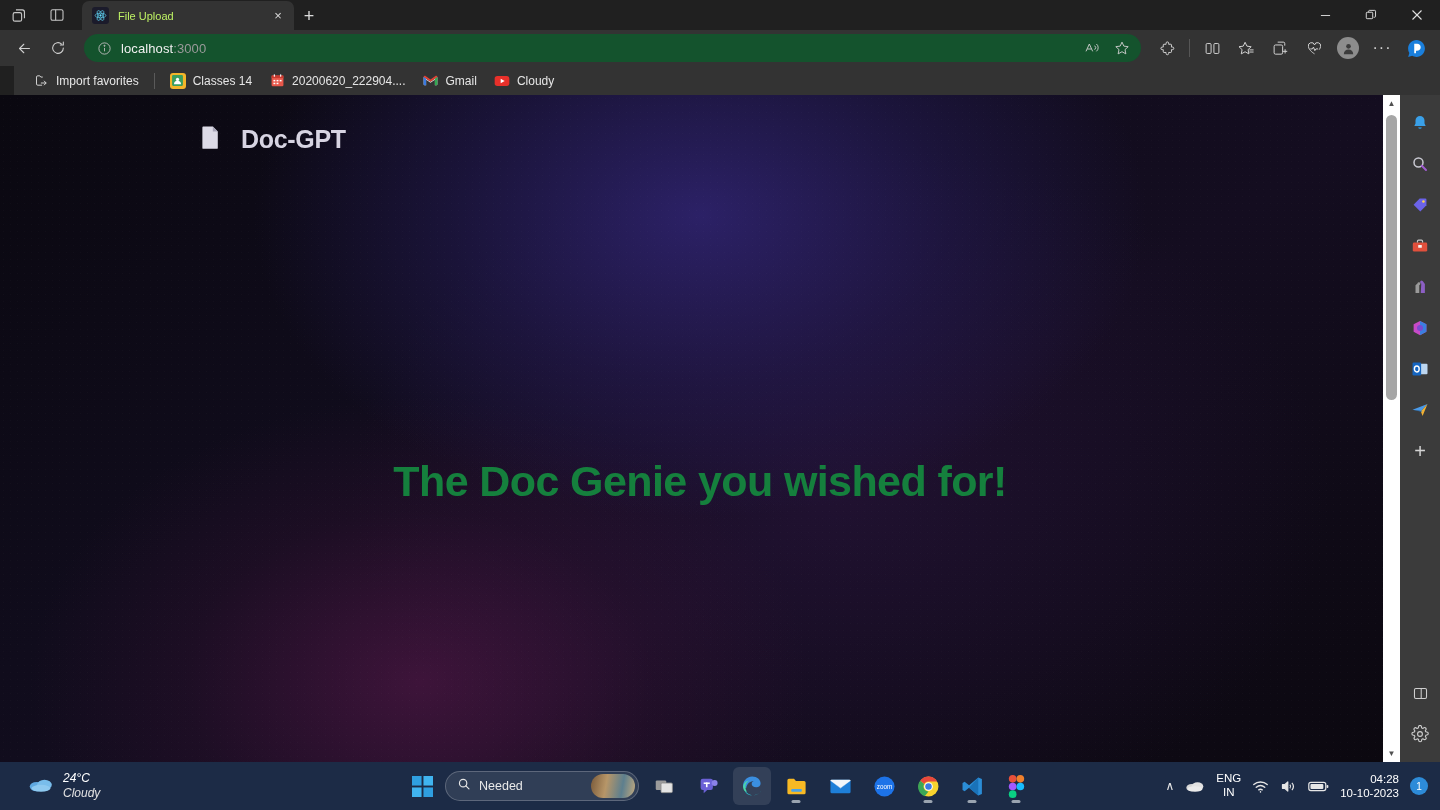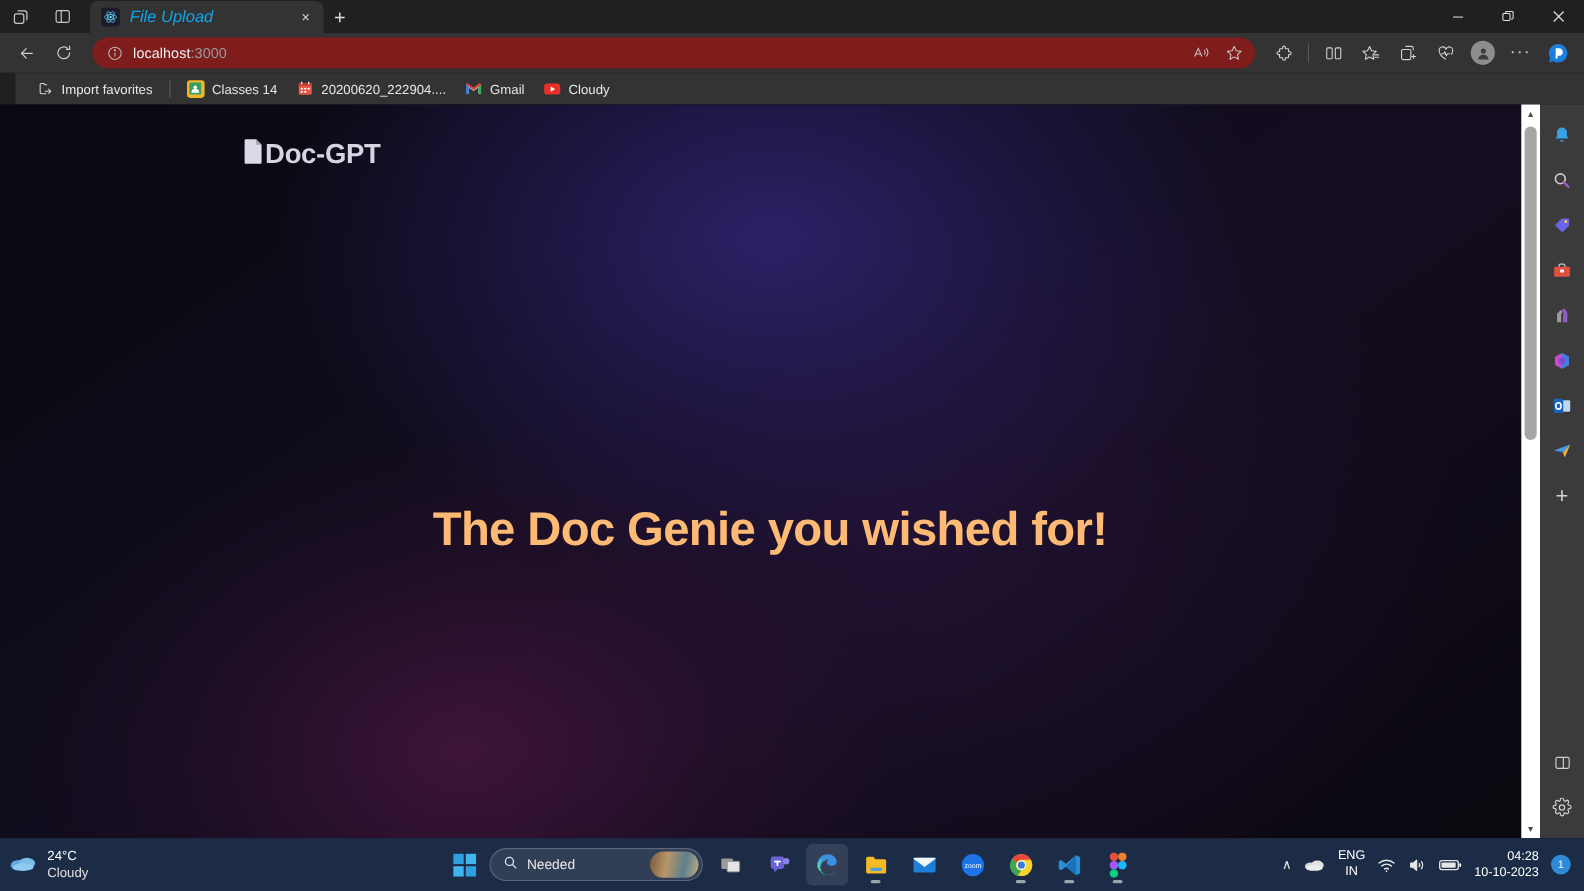--- a/index.html
+++ b/index.html
@@ -31,42 +31,42 @@
     padding: 0 6px 0 10px;
     gap: 9px;
   }
   .tab-favicon {
     width: 17px; height: 17px; border-radius: 3px;
     background: #1b1b2b;
     display: flex; align-items: center; justify-content: center;
     flex: none;
   }
   .tab-title {
-    flex: 1; color: #0ea5e9; font-size: 15px;
-    white-space: nowrap; overflow: hidden; text-overflow: ellipsis; font-style: italic;
+    flex: 1; color: #bef264; font-size: 11px;
+    white-space: nowrap; overflow: hidden; text-overflow: ellipsis;
   }
   .tab-close { width: 20px; height: 20px; display: flex; align-items: center; justify-content: center; color: #d8d8d8; font-size: 13px; border-radius: 4px; flex: none;}
   .newtab { width: 30px; height: 28px; display: flex; align-items: center; justify-content: center; color: #dcdcdc; font-size: 18px; font-weight: 300; }
   .wincontrols { margin-left: auto; display: flex; height: 30px; }
   .wc { width: 46px; height: 30px; display: flex; align-items: center; justify-content: center; color: #e0e0e0; }
 
   
   .navbar {
     position: absolute; top: 30px; left: 0; width: 1440px; height: 36px;
     background: #333333;
     display: flex; align-items: center; gap: 2px; padding: 0 8px;
   }
   .nav-btn {
     width: 32px; height: 30px; border-radius: 5px;
     display: flex; align-items: center; justify-content: center;
     color: #cfcfcf;
   }
   .omnibox {
     flex: 1; height: 28px; margin: 12px 8px;
-    background: #7f1d1d; border-radius: 14px;
+    background: #14532d; border-radius: 14px;
     display: flex; align-items: center; padding: 0 4px 0 10px;
   }
   .omni-info { width: 20px; height: 20px; display:flex; align-items:center; justify-content:center; color:#b9b9b9; flex:none;}
   .omni-url { flex: 1; font-size: 13px; color: #f0f0f0; padding-left: 7px; letter-spacing: .1px;}
   .omni-url .dim { color: #9a9a9a; }
   .omni-act { width: 30px; height: 26px; display:flex; align-items:center; justify-content:center; color:#cfcfcf; flex:none;}
   .tool-btn { width: 32px; height: 30px; border-radius:5px; display:flex; align-items:center; justify-content:center; color:#d2d2d2; flex:none;}
   .vdiv { width:1px; height:18px; background:#565656; margin:0 4px; flex:none;}
   .avatar { width:22px; height:22px; border-radius:50%; background:#8d8d8d; display:flex;align-items:center;justify-content:center;}
 
@@ -95,30 +95,30 @@
       radial-gradient(ellipse 700px 500px at 60% 60%, rgba(55,25,80,0.35) 0%, rgba(25,12,40,0.0) 70%),
       linear-gradient(145deg, #0a0810 0%, #100c1c 35%, #140d20 60%, #0b080f 100%);
   }
   .page::after{
     content:""; position:absolute; inset:0;
     background-image: radial-gradient(rgba(255,255,255,0.035) 0.5px, transparent 0.6px);
     background-size: 7px 7px;
     opacity:.55;
   }
   .brand {
-    position: absolute; top: 30px; left: 220px;
-    display: flex; align-items: center; gap: 0; z-index: 3;
+    position: absolute; top: 30px; left: 200px;
+    display: flex; gap: 20px; z-index: 3;
   }
   .brand-name { font-size: 25px; color: #d7d4e2; font-weight: 600; letter-spacing: -0.3px; }
   .hero {
     position: absolute; top: 363px; left: 0; width: 1400px;
     text-align: center; z-index: 3; padding: 0 180px;
   }
   .hero-title {
-    font-size: 43px; font-weight: 700; color: #fdba74;
+    font-size: 43px; font-weight: 700; color: #15803d;
     letter-spacing: -0.6px; line-height: 1.1;
   }
   .hero-sub {
     margin-top: 19px;
     font-size: 15.5px; color: #cfc9d8; line-height: 1.52;
     max-width: 990px; margin-left: auto; margin-right: auto;
   }
 
   
   .pscroll {
@@ -140,21 +140,21 @@
   }
   .ebtn { width: 28px; height: 28px; border-radius: 6px; display:flex; align-items:center; justify-content:center; font-size:17px;}
   .edge-spacer { flex: 1; }
 
   
   .taskbar {
     position: absolute; top: 762px; left: 0; width: 1440px; height: 48px;
     background: #1c2b46;
     display: flex; align-items: center;
   }
-  .weather { display:flex; align-items:center; gap:9px; padding-left: 8px; width: 300px; }
+  .weather { display:flex; align-items:center; gap:9px; padding-left: 28px; width: 300px; font-style: italic; }
   .weather-txt { line-height: 1.25; }
   .weather-temp { font-size: 12px; color: #fff; }
   .weather-cond { font-size: 12px; color: #e2e2e2; }
   .tb-center { position:absolute; left:50%; transform: translateX(-50%); display:flex; align-items:center; gap: 6px;}
   .start { width: 34px; height: 34px; display:flex; align-items:center; justify-content:center;}
   .searchbox {
     width: 194px; height: 30px; border-radius: 16px;
     background: rgba(255,255,255,0.09);
     border: 1px solid rgba(255,255,255,0.22);
     display:flex; align-items:center; padding: 0 3px 0 11px; gap: 8px;

